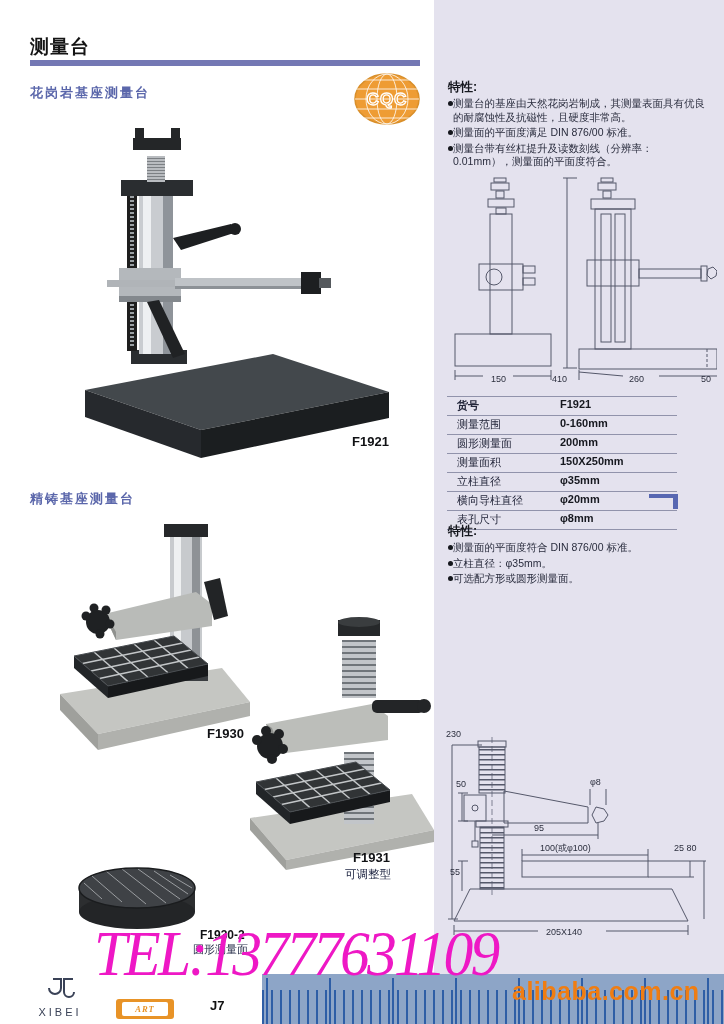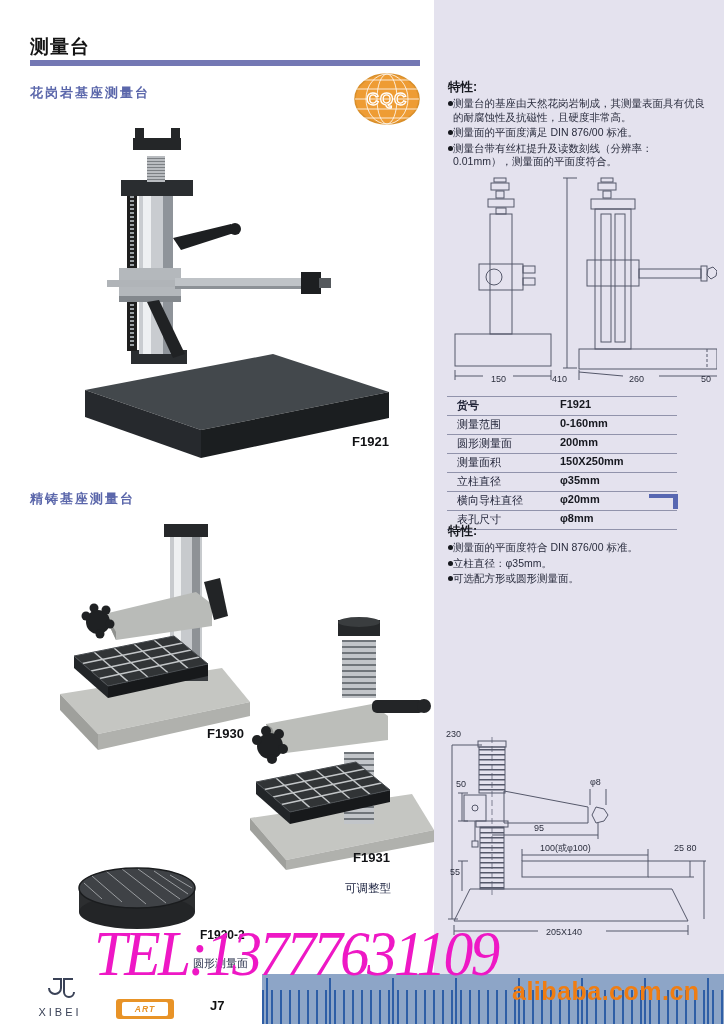--- a/index.html
+++ b/index.html
@@ -23,35 +23,35 @@
   .spec-row:last-child{border-bottom:1px solid #9193ab;}
   .spec-row .val{font-weight:bold;color:#16181f;}
   .spec-row.hdr .lbl{font-weight:bold;}
   
   .bracket{left:649px;top:494px;width:24px;height:11px;border-top:4px solid #5767b2;border-right:5px solid #5767b2;z-index:2;}
   
   svg text{font-family:"Liberation Sans",sans-serif;font-size:9px;fill:#2c2f3e;}
   .drw{z-index:2;}
   
   .plabel{font-weight:bold;font-size:13px;color:#101114;z-index:5;}
-  .psub{font-size:11.5px;color:#1c2340;z-index:5;margin-top:14px;}
+  .psub{font-size:11.5px;color:#1c2340;z-index:5;}
   
   .tel{left:94px;top:922px;font-family:"Liberation Serif",serif;font-style:italic;font-size:64px;
        color:#ee18c5;white-space:nowrap;letter-spacing:-3px;transform:scaleX(0.93);transform-origin:left top;
        z-index:30;line-height:1;}
   
   .ruler{left:262px;top:974px;width:462px;height:50px;background:#8da5c7;z-index:10;}
   .ticks-minor{position:absolute;left:0;right:0;bottom:0;height:34px;
        background-image:repeating-linear-gradient(90deg,#2e5ea6 0 2px,transparent 2px 9px);}
   .ticks-major{position:absolute;left:4px;right:0;bottom:0;height:46px;
        background-image:repeating-linear-gradient(90deg,#2e5ea6 0 2px,transparent 2px 63px);}
   .alibaba{left:512px;top:977px;font-size:25px;font-weight:bold;color:#f07d12;z-index:20;letter-spacing:0.5px;}
   .xibei{left:30px;top:976px;width:60px;text-align:center;z-index:12;color:#3a4257;}
   .xibei .word{font-size:11px;letter-spacing:3px;margin-top:0px;}
-  .badge{left:116px;top:999px;width:58px;height:20px;background:#e89327;border-radius:3px;z-index:12;}
+  .badge{left:116px;top:999px;width:58px;height:20px;background:#e89327;border-radius:3px;z-index:12;font-family:Liberation Serif, serif;}
   .badge .inner{position:absolute;left:6px;right:6px;top:3px;bottom:3px;background:#fff;border-radius:2px;
        display:flex;align-items:center;justify-content:center;font-size:8.5px;font-weight:bold;font-style:italic;color:#e89327;letter-spacing:1px;}
   .pageno{left:210px;top:998px;font-size:13px;font-weight:bold;color:#111;z-index:12;}
   .photo{z-index:1;}
 </style>
 </head>
 <body>
 
 <div class="page">
 

